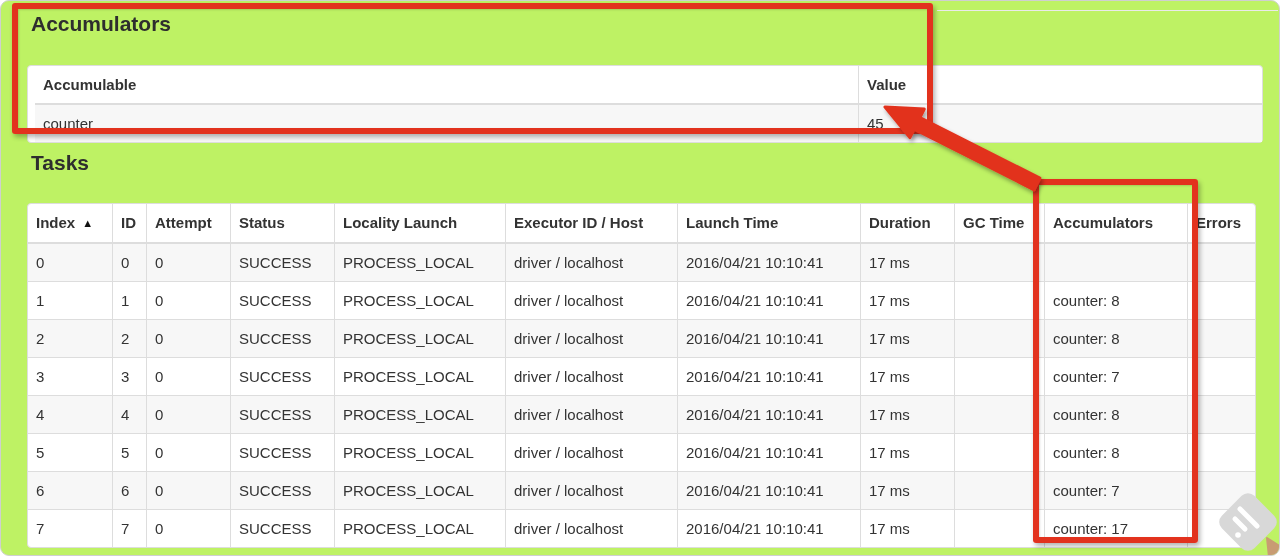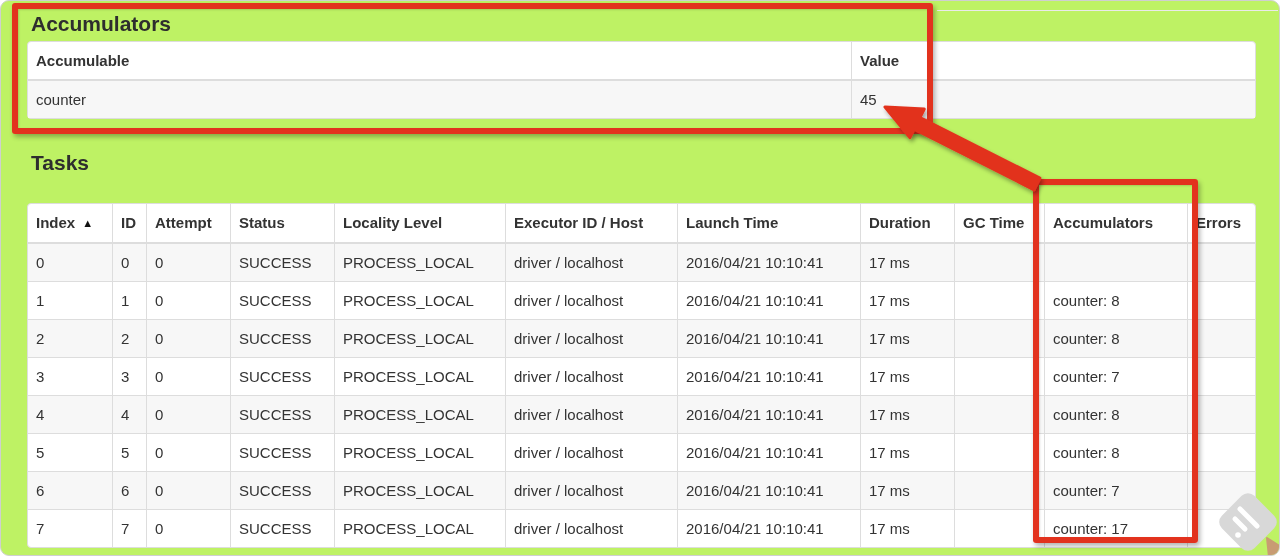--- a/index.html
+++ b/index.html
@@ -23,21 +23,21 @@
   table.ui th, table.ui td{
     padding:8px;line-height:21px;text-align:left;vertical-align:top;
     border-left:1px solid #dddddd;white-space:nowrap;overflow:hidden;
     font-weight:normal;
   }
   table.ui th{font-weight:bold;border-bottom:2px solid #dddddd;}
   table.ui th:first-child, table.ui td:first-child{border-left:none;}
   table.ui tbody td{border-top:1px solid #dddddd;}
   table.ui tbody tr:first-child td{border-top:none;}
   table.ui tbody tr:nth-child(odd){background:#f7f7f7;}
-  #accumulators-table{left:26px;top:40px;width:1227px;}
+  #accumulators-table{left:26px;top:64px;width:1227px;padding-left:7px;}
   #tasks-table{left:26px;top:202px;width:1227px;}
   .sort{font-size:11px;margin-left:7px;color:#111;vertical-align:1px;}
 
   
   .anno-box{
     position:absolute;box-sizing:border-box;border:6px solid #e2321e;border-radius:3px;
     box-shadow:2px 3px 5px rgba(0,0,0,0.30), inset 1px 1px 2px rgba(0,0,0,0.15);
     pointer-events:none;z-index:20;
   }
   #anno-box-accumulators{left:11px;top:2px;width:921px;height:131px;}
@@ -89,21 +89,21 @@
         <col style="width:90px">
       <col style="width:143px">
         <col style="width:68px">
     </colgroup>
     <thead>
         <tr>
           <th><span>Index</span><span class="sort">▲</span></th>
           <th><span>ID</span></th>
           <th><span>Attempt</span></th>
           <th><span>Status</span></th>
-          <th><span>Locality Level</span></th>
+          <th><span>Locality Launch</span></th>
           <th><span>Executor ID / Host</span></th>
           <th><span>Launch Time</span></th>
           <th><span>Duration</span></th>
           <th><span>GC Time</span></th>
           <th><span>Accumulators</span></th>
           <th><span>Errors</span></th>
         </tr>
       </thead>
     <tbody>
         <tr>

